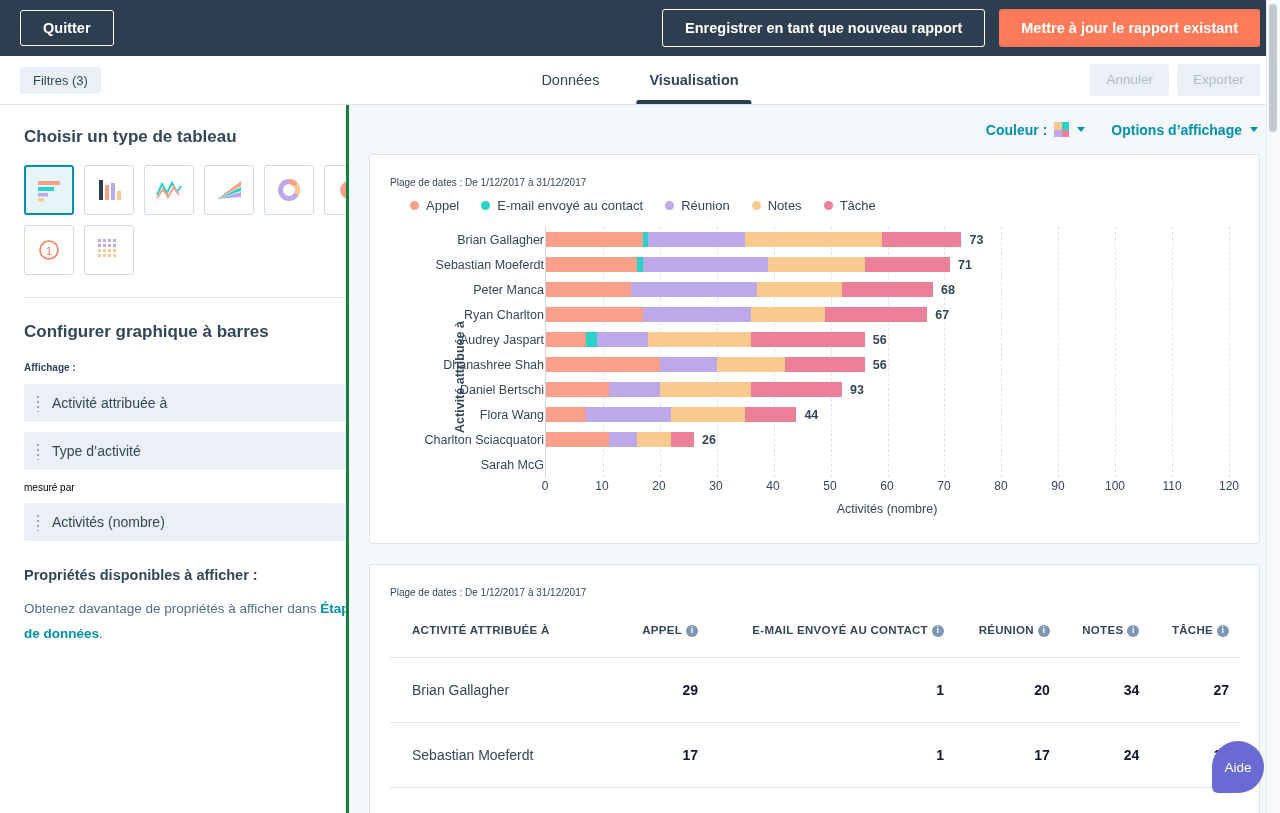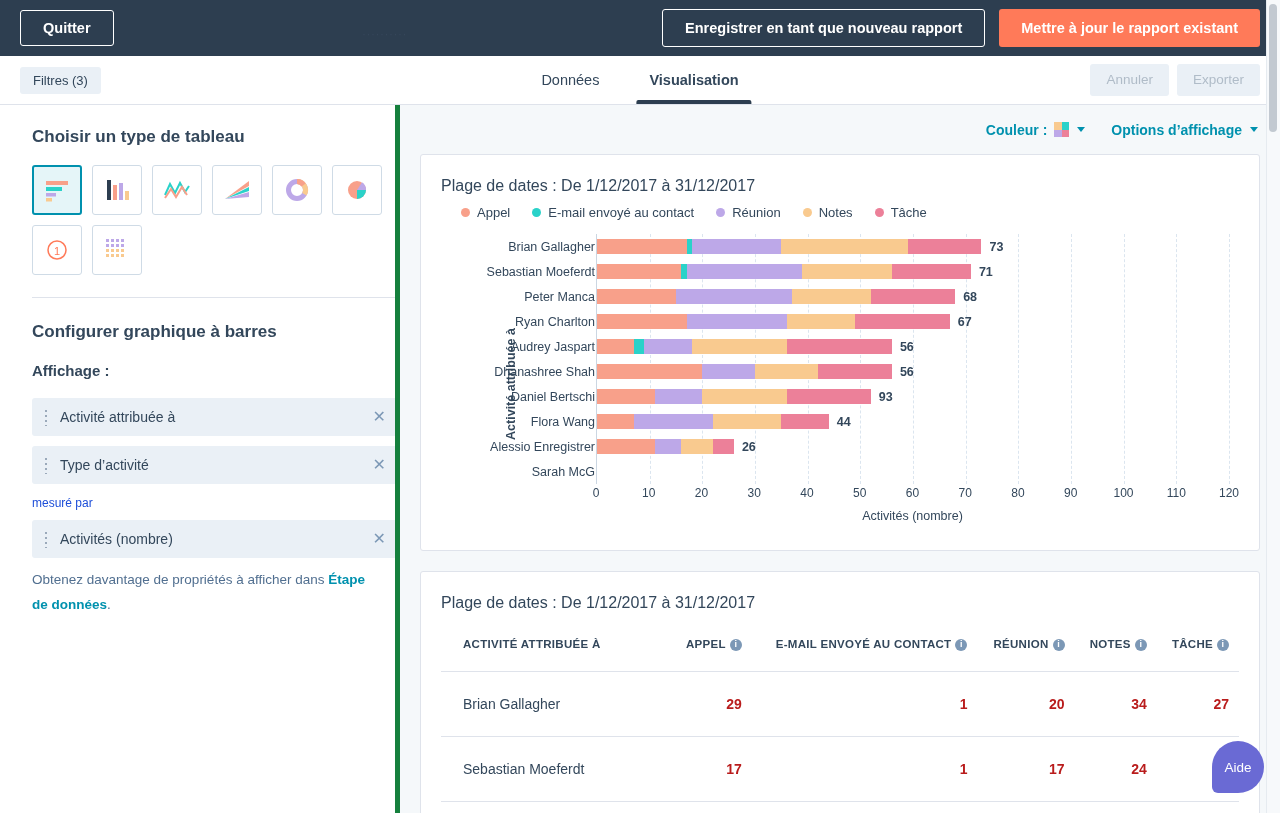--- a/index.html
+++ b/index.html
@@ -66,39 +66,39 @@
   .btn-ghost-disabled {
     background: #eaf0f6; color: #b0bcc8; border: none; border-radius: 3px;
     font-size: 13.5px; padding: 9px 16px; cursor: default; line-height: 1;
   }
 
   
   .main { display: flex; height: 708px; }
 
   
   .sidebar {
-    width: 400px; background: #fff; border-right: 5px solid #15803d;
-    padding: 22px 16px 0 32px; overflow: hidden; flex: none;
+    width: 349px; background: #fff; border-right: 3px solid #15803d;
+    padding: 22px 16px 0 24px; overflow: hidden; flex: none;
   }
   .side-title {
     font-size: 17px; font-weight: 700; color: #33475b; margin-bottom: 18px;
   }
   .chart-types { display: flex; flex-wrap: wrap; gap: 10px; width: 350px; }
   .ct {
     width: 50px; height: 50px; border: 1px solid #cfdbe6; border-radius: 3px;
     background: #fff; display: flex; align-items: center; justify-content: center;
     cursor: pointer;
   }
   .ct.selected { border: 2px solid #0091ae; background: #e5f5f8; }
   .sep { height: 1px; background: #dfe3eb; margin: 22px 0 0 0; width: 368px; }
   .side-h2 {
     font-size: 17px; font-weight: 700; color: #33475b; margin: 24px 0 20px 0;
   }
   .field-label {
-    font-size: 15px; font-weight: 700; color: #33475b; margin-bottom: 19px;
+    font-size: 10px; font-weight: 700; color: #33475b; margin-bottom: 11px;
   }
   .chip {
     background: #eaf0f6; border-radius: 3px; height: 38px; display: flex;
     align-items: center; padding: 0 12px; margin-bottom: 10px; width: 368px;
     cursor: pointer;
   }
   .drag-dots {
     width: 4px; height: 18px; margin-right: 12px; flex: none;
     background-image:
       radial-gradient(#9aa9ba 45%, transparent 46%),
@@ -106,21 +106,21 @@
       radial-gradient(#9aa9ba 45%, transparent 46%),
       radial-gradient(#9aa9ba 45%, transparent 46%);
     background-size: 4px 4px; background-repeat: no-repeat;
     background-position: 0 1px, 0 6px, 0 11px, 0 16px;
   }
   .chip-text { font-size: 14px; color: #33475b; flex: 1; }
   .chip-x {
     color: #7c98b6; font-size: 16px; cursor: pointer; line-height: 1;
     padding: 0 2px;
   }
-  .measured { font-size: 12px; color: #1d4ed8; margin: 12px 0 10px 0; }
+  .measured { font-size: 10px; color: #000000; margin: 12px 0 10px 0; }
   .side-h3 {
     font-size: 14.5px; font-weight: 700; color: #33475b; margin: 26px 0 14px 0;
   }
   .side-note {
     font-size: 13.5px; color: #516f90; line-height: 1.85; width: 350px;
   }
   .side-note a { color: #0091ae; font-weight: 700; text-decoration: none; cursor: pointer; }
 
   
   .content {
@@ -142,21 +142,21 @@
   .caret {
     width: 0; height: 0; border-left: 4.5px solid transparent;
     border-right: 4.5px solid transparent; border-top: 5px solid #0091ae;
     margin-left: 1px;
   }
   .card {
     background: #fff; border: 1px solid #dfe3eb; border-radius: 3px;
     margin-bottom: 20px;
   }
   .card-pad { padding: 22px 20px 16px 20px; }
-  .daterange { font-size: 16px; color: #33475b; margin-bottom: 10px; }
+  .daterange { font-size: 10px; color: #33475b; margin-bottom: 10px; }
   .legend { display: flex; gap: 22px; align-items: center; padding-left: 20px; }
   .legend-item {
     display: flex; align-items: center; gap: 7px; font-size: 13px; color: #33475b;
     cursor: pointer;
   }
   .dot { width: 9px; height: 9px; border-radius: 50%; flex: none; }
 
   
   .chart-wrap { position: relative; height: 300px; margin-top: 14px; }
   .ylabel {
@@ -207,21 +207,21 @@
     font-size: 11.5px; font-weight: 700; color: #33475b; letter-spacing: .3px;
     padding: 14px 10px 18px 10px; vertical-align: top; line-height: 1.45;
   }
   .tbl th.left { text-align: left; width: 230px; padding-left: 22px; }
   .tbl th.num { text-align: right; }
   .tbl td {
     font-size: 14px; color: #33475b; padding: 24px 10px;
     border-top: 1px solid #dfe3eb;
   }
   .tbl td.left { text-align: left; padding-left: 22px; }
-  .tbl td.num { text-align: right; color: #b91c1c; font-weight: 700; }
+  .tbl td.num { text-align: right; color: #0f172a; font-weight: 700; }
   .info-i {
     display: inline-flex; width: 12px; height: 12px; border-radius: 50%;
     background: #7c98b6; color: #fff; font-size: 9px; font-weight: 700;
     align-items: center; justify-content: center; margin-left: 4px;
     vertical-align: 1px; font-style: normal; cursor: pointer;
   }
 
   
   .help {
     position: absolute; right: 16px; bottom: 20px; width: 52px; height: 52px;
@@ -361,20 +361,21 @@
     </div>
 
     <div class="measured">mesuré par</div>
 
     <div class="chip">
       <span class="drag-dots"></span>
       <span class="chip-text">Activités (nombre)</span>
       <span class="chip-x">✕</span>
     </div>
 
+    <div class="side-h3">Propriétés disponibles à afficher :</div>
     <div class="side-note">
       <span>Obtenez davantage de propriétés à afficher dans </span><a>Étape de données</a><span>.</span>
     </div>
   </div>
 
   <div class="content">
 
     <div class="content-head">
       <div class="link-ctl">
         <span>Couleur :</span>
@@ -422,21 +423,21 @@
           <div class="ylabel">Activité attribuée à</div>
           <div class="cat-labels" id="catLabels">
               <div class="cat-row">Brian Gallagher</div>
               <div class="cat-row">Sebastian Moeferdt</div>
               <div class="cat-row">Peter Manca</div>
               <div class="cat-row">Ryan Charlton</div>
               <div class="cat-row">Audrey Jaspart</div>
               <div class="cat-row">Dhanashree Shah</div>
               <div class="cat-row">Daniel Bertschi</div>
               <div class="cat-row">Flora Wang</div>
-              <div class="cat-row">Alessio Enregistrer</div>
+              <div class="cat-row">Charlton Sciacquatori</div>
               <div class="cat-row">Sarah McG</div>
             </div>
           <div class="plot" id="plot">
             <div class="gridlines" id="gridlines">
                 <div class="gridline" style="left: 8.33333%;"></div>
                 <div class="gridline" style="left: 16.6667%;"></div>
                 <div class="gridline" style="left: 25%;"></div>
                 <div class="gridline" style="left: 33.3333%;"></div>
                 <div class="gridline" style="left: 41.6667%;"></div>
                 <div class="gridline" style="left: 50%;"></div>

